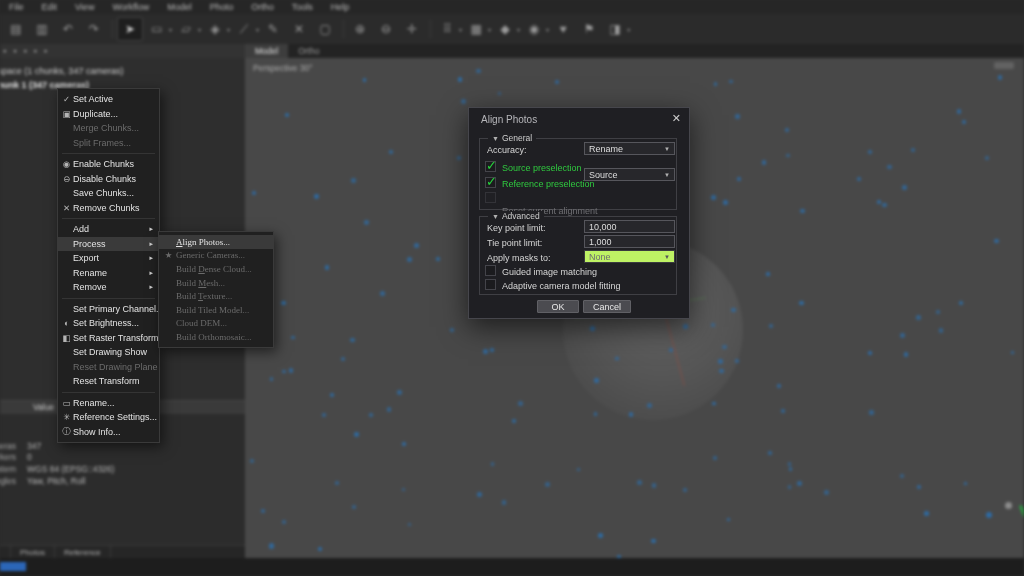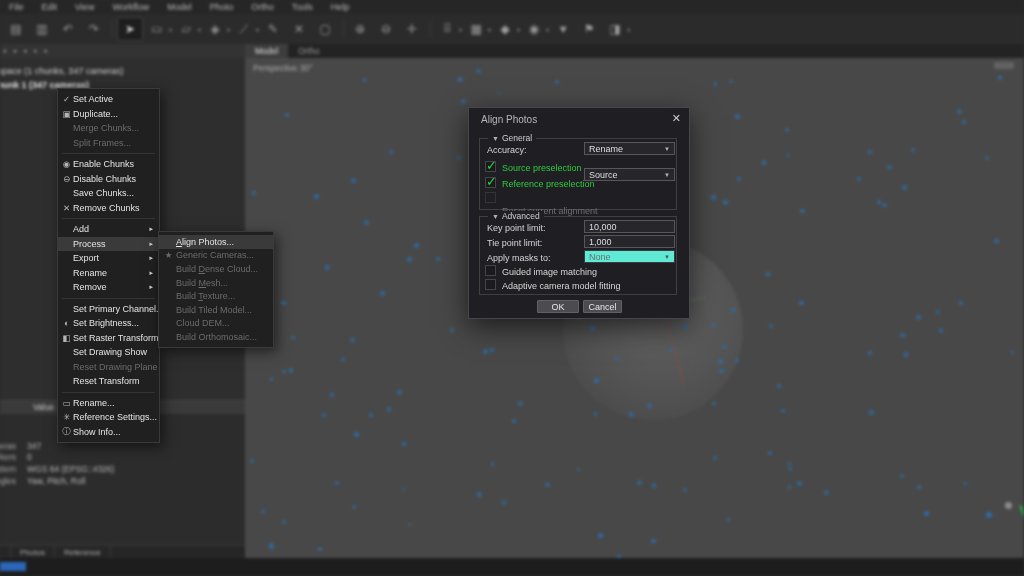--- a/index.html
+++ b/index.html
@@ -40,21 +40,21 @@
   .vp-corner{position:absolute;right:10px;top:4px;width:20px;height:7px;background:#787878;opacity:.55;border-radius:2px;}
   .sphere{position:absolute;left:318px;top:182px;width:180px;height:180px;border-radius:50%;
           background:radial-gradient(circle at 55% 40%, #616161 0%, #555 45%, #4b4b4b 78%, rgba(72,72,72,0) 100%);}
   .gz-line{position:absolute;height:1px;transform-origin:0 0;}
   .dot{position:absolute;width:4px;height:4px;border-radius:50%;}
   .corner-line{position:absolute;width:3px;height:72px;background:#2f9e44;transform:rotate(-22deg);transform-origin:top left;right:2px;top:448px;}
   .corner-dot{position:absolute;border-radius:50%;}
   
   .menu{position:absolute;background:#202020;border:1px solid #3a3a3a;box-shadow:3px 4px 12px rgba(0,0,0,.55);padding:3px 0;z-index:20;}
   #context-menu{left:57px;top:88px;width:101px;}
-  #process-submenu{left:158px;top:231px;width:114px;z-index:21;}
+  #process-submenu{left:158px;top:231px;width:114px;z-index:21;font-family:Liberation Serif, serif;}
   .menu-item{display:flex;align-items:center;height:14.5px;padding:0 2px 0 2px;cursor:default;}
   #process-submenu .menu-item{height:13.6px;}
   .menu-item.hl{background:#3a3a3a;}
   .mi-icon{width:13px;min-width:13px;text-align:center;font-size:8.5px;color:#b5b5b5;}
   #process-submenu .mi-icon{width:15px;min-width:15px;}
   .mi-label{font-size:9px;color:#e4e4e4;white-space:nowrap;}
   .menu-item.disabled .mi-label,.menu-item.disabled .mi-icon{color:#6b6b6b;}
   .mi-arrow{margin-left:auto;padding-right:4px;font-size:7px;color:#cbcbcb;}
   .menu-sep{height:1px;background:#343434;margin:3px 4px;}
   
@@ -66,21 +66,21 @@
   .gb-general{left:10px;top:30px;width:196px;height:70px;}
   .gb-advanced{left:10px;top:108px;width:196px;height:77px;}
   .gb-legend{position:absolute;top:-6px;left:8px;background:#1f1f23;padding:0 4px;color:#cfcfcf;font-size:8.5px;}
   .gb-legend .tri{font-size:7px;color:#b0b0b0;margin-right:3px;}
   .fld-label{position:absolute;color:#d6d6d6;}
   .fld-label.green{color:#2fc93f;}
   .fld-label.dim{color:#6e6e72;}
   .dd,.inp{position:absolute;left:115px;width:91px;height:13px;background:#27272b;border:1px solid #56565c;
            display:flex;align-items:center;padding:0 4px;color:#dedede;font-size:9px;box-sizing:border-box;}
   .dd .dd-arrow{margin-left:auto;font-size:6px;color:#b0b0b0;}
-  .dd.disabled{border-color:#3a3a3f;color:#6e6e72;background:#5eead4;}
+  .dd.disabled{border-color:#3a3a3f;color:#6e6e72;background:#bef264;}
   .dd.disabled .dd-arrow{color:#55555a;}
   .cb{position:absolute;width:11px;height:11px;background:#1b1b1e;border:1px solid #44444a;box-sizing:border-box;}
   .cb.checked::after{content:"✓";position:absolute;left:0px;top:-4px;font-size:13px;font-weight:bold;color:#26d53c;}
   .cb.disabled{border-color:#333338;background:#202024;}
   .btn{position:absolute;height:13px;background:#4b4b50;border:1px solid #606065;border-radius:1px;color:#e8e8e8;
        font-size:9px;display:flex;align-items:center;justify-content:center;box-sizing:border-box;cursor:default;}
   u{text-decoration:underline;}
 </style>
 </head>
 <body>
@@ -518,14 +518,14 @@
   <div class="dd disabled" style="top:142px;">
     <span>None</span>
     <span class="dd-arrow">▼</span>
   </div>
   <div class="cb" style="left:16px;top:157px;"></div>
   <div class="fld-label" style="left:33px;top:159px;">Guided image matching</div>
   <div class="cb" style="left:16px;top:171px;"></div>
   <div class="fld-label" style="left:33px;top:173px;">Adaptive camera model fitting</div>
 
   <div class="btn" style="left:68px;top:192px;width:42px;">OK</div>
-  <div class="btn" style="left:114px;top:192px;width:39px;">Cancel</div>
+  <div class="btn" style="left:114px;top:192px;width:48px;">Cancel</div>
 </div>
 
 </body></html>

